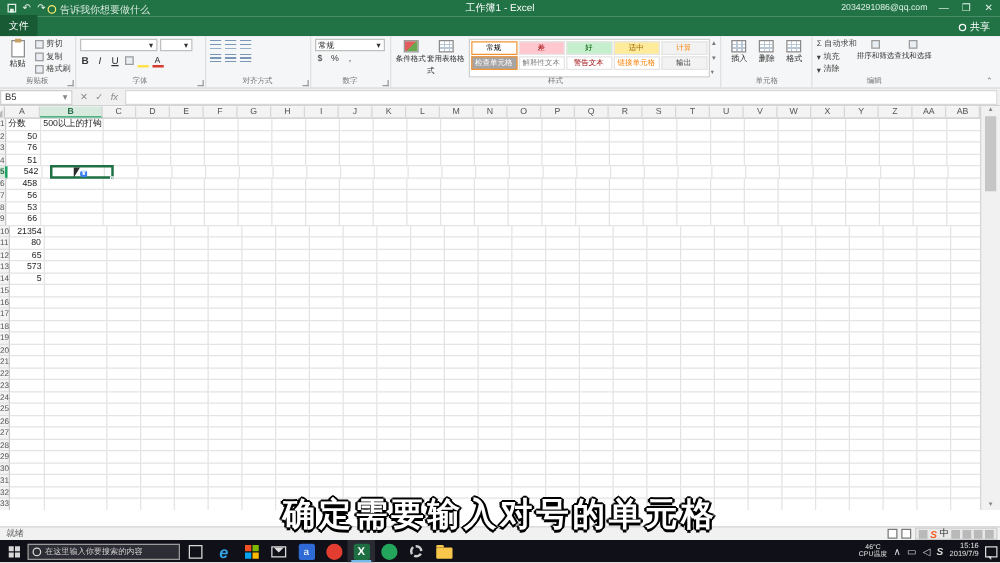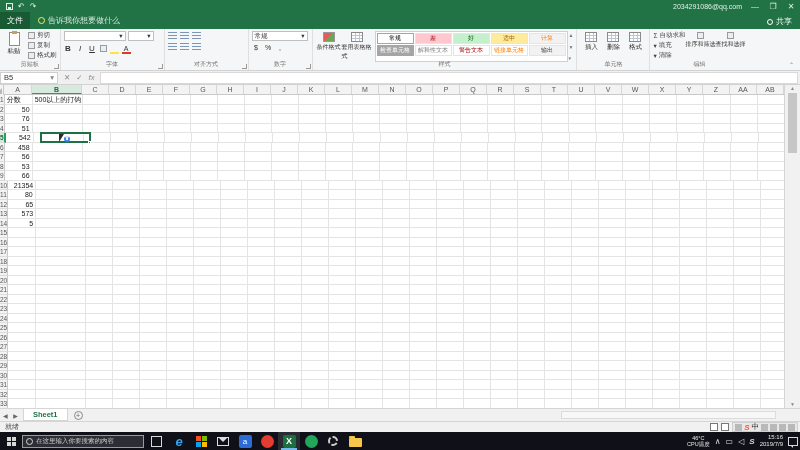--- a/index.html
+++ b/index.html
@@ -15,21 +15,21 @@
   .save-ico::after { content:""; position:absolute; left:1px; top:3px; width:3px; height:3px; background:#dff0e6; }
   .tb-title { position:absolute; left:0; right:0; text-align:center; font-size:8px; color:#fff; }
   .tb-right { position:absolute; right:4px; top:0; height:13px; display:flex; align-items:center; gap:8px; font-size:7px; color:#dff0e6; }
   .tb-right .wc { font-size:8px; width:10px; text-align:center; }
 
   
   .tabstrip { position:absolute; left:0; top:13px; width:800px; height:16px; background:#217346; display:flex; align-items:flex-end; font-size:8px; color:#e4efe8; }
   .tab { padding:3px 7px 3px; cursor:default; }
   .tab.file { background:#185a34; color:#fff; }
   .tab.active { background:#f5f6f7; color:#217346; font-weight:bold; }
-  .tellme { display:flex; align-items:center; gap:3px; margin-left:8px; padding-bottom:3px; color:#d8e8de; }
+  .tellme { display:flex; align-items:center; gap:3px; margin-left:8px; padding-bottom:16px; color:#d8e8de; }
   .bulb { width:7px; height:7px; border-radius:50%; border:1px solid #ffe96b; background:#217346; }
   .share { position:absolute; right:8px; bottom:2px; display:flex; gap:3px; align-items:center; color:#fff; }
   .person { width:6px; height:6px; border-radius:50%; border:1px solid #fff; }
 
   
   .ribbon { position:absolute; left:0; top:29px; width:800px; height:42px; background:#f5f6f7; border-bottom:1px solid #d2d2d2; display:flex; }
   .rgroup { position:relative; height:100%; border-right:1px solid #e0e0e0; padding:2px 3px 8px; }
   .rglabel { position:absolute; bottom:1px; left:0; right:0; text-align:center; font-size:6px; color:#777; }
   .dlg { position:absolute; right:1px; bottom:1px; width:5px; height:5px; border-right:1px solid #999; border-bottom:1px solid #999; }
   .bigbtn { display:flex; flex-direction:column; align-items:center; width:22px; font-size:6.5px; color:#333; gap:1px; padding-top:1px; }
@@ -143,20 +143,21 @@
 <body>
 
 <div class="screen">
 
   <div class="titlebar">
     <div class="qat">
       <span class="save-ico"></span>
       <span class="gly">↶</span>
       <span class="gly">↷</span>
     </div>
+    <div class="tb-title">工作簿1 - Excel</div>
     <div class="tb-right">
       <span>2034291086@qq.com</span>
       <span class="wc">—</span>
       <span class="wc">❐</span>
       <span class="wc">✕</span>
     </div>
   </div>
 
   <div class="tabstrip">
     <span class="tab file">文件</span>
@@ -1400,44 +1401,39 @@
         <span class="ring"></span>
     </div>
   </div>
 
   <div class="vscroll">
     <div>▲</div>
       <div class="vthumb"></div>
     <div style="position:absolute; bottom:1px; left:0; right:0;">▼</div>
   </div>
 
-  <div class="sheetbar">
-    <span class="nav">◀ ▶</span>
-    <span class="stab">Sheet1</span>
-    <span class="newsheet">+</span>
-    <span class="hscroll"><span class="hthumb"></span></span>
-  </div>
 
   <div class="statusbar">
     <span class="ready">就绪</span>
     <span class="sb-right">
       <span class="view-ico"></span>
       <span class="view-ico"></span>
       <span class="ime-strip">
         <span class="ime-ico"></span>
         <span class="sogou-s">S</span>
         <span class="ime-zh">中</span>
         <span class="ime-ico"></span>
         <span class="ime-ico"></span>
         <span class="ime-ico"></span>
         <span class="ime-ico"></span>
       </span>
     </span>
   </div>
 
+  <div class="subtitle">确定需要输入对号的单元格</div>
 
   <div class="taskbar">
     <span class="start">
         <span></span>
         <span></span>
         <span></span>
         <span></span>
       </span>
     <span class="searchbox">
       <span class="cort"></span>

